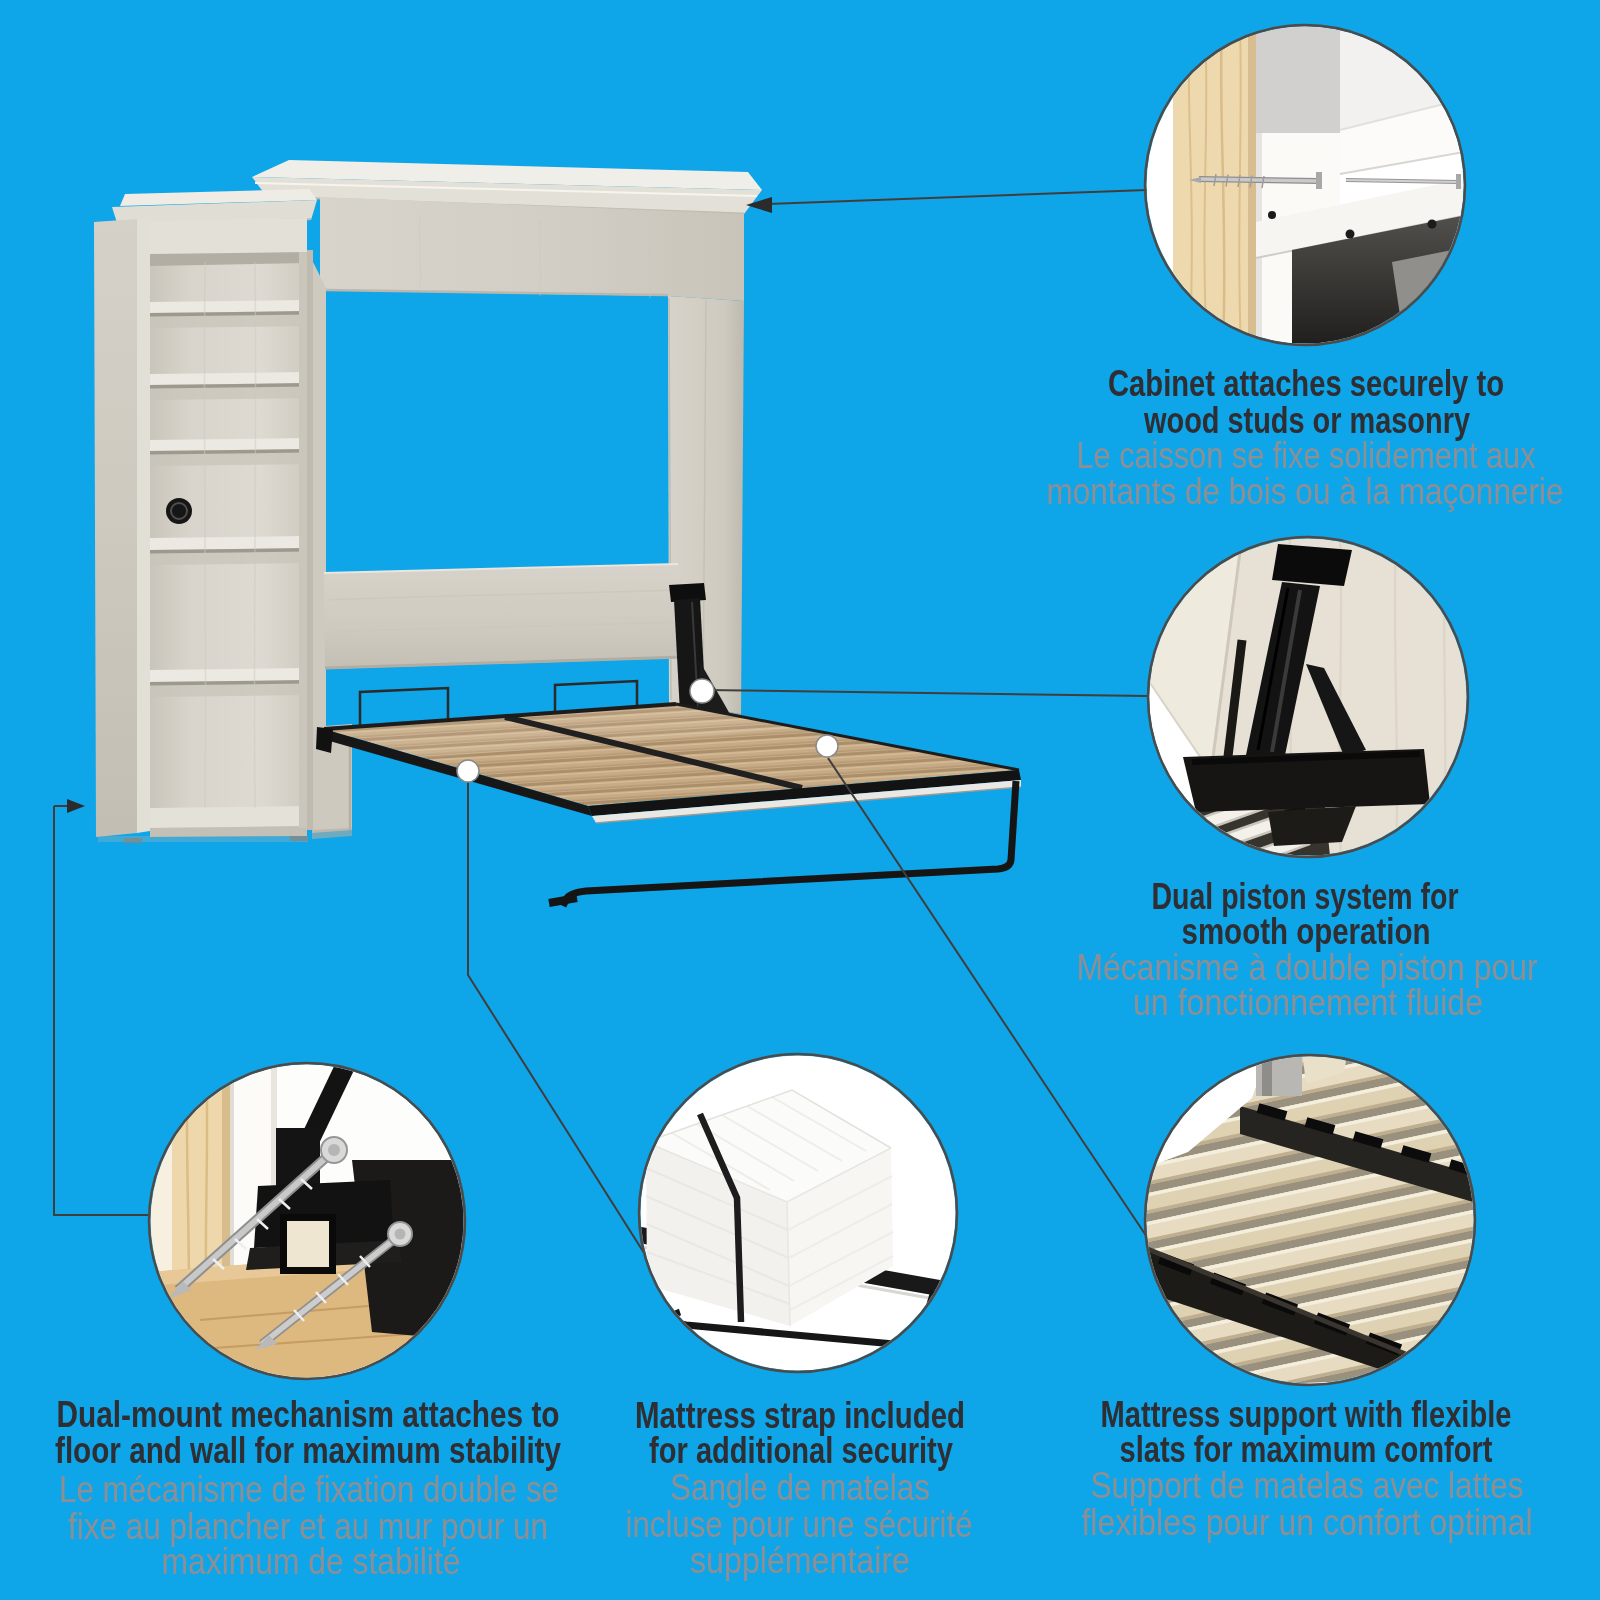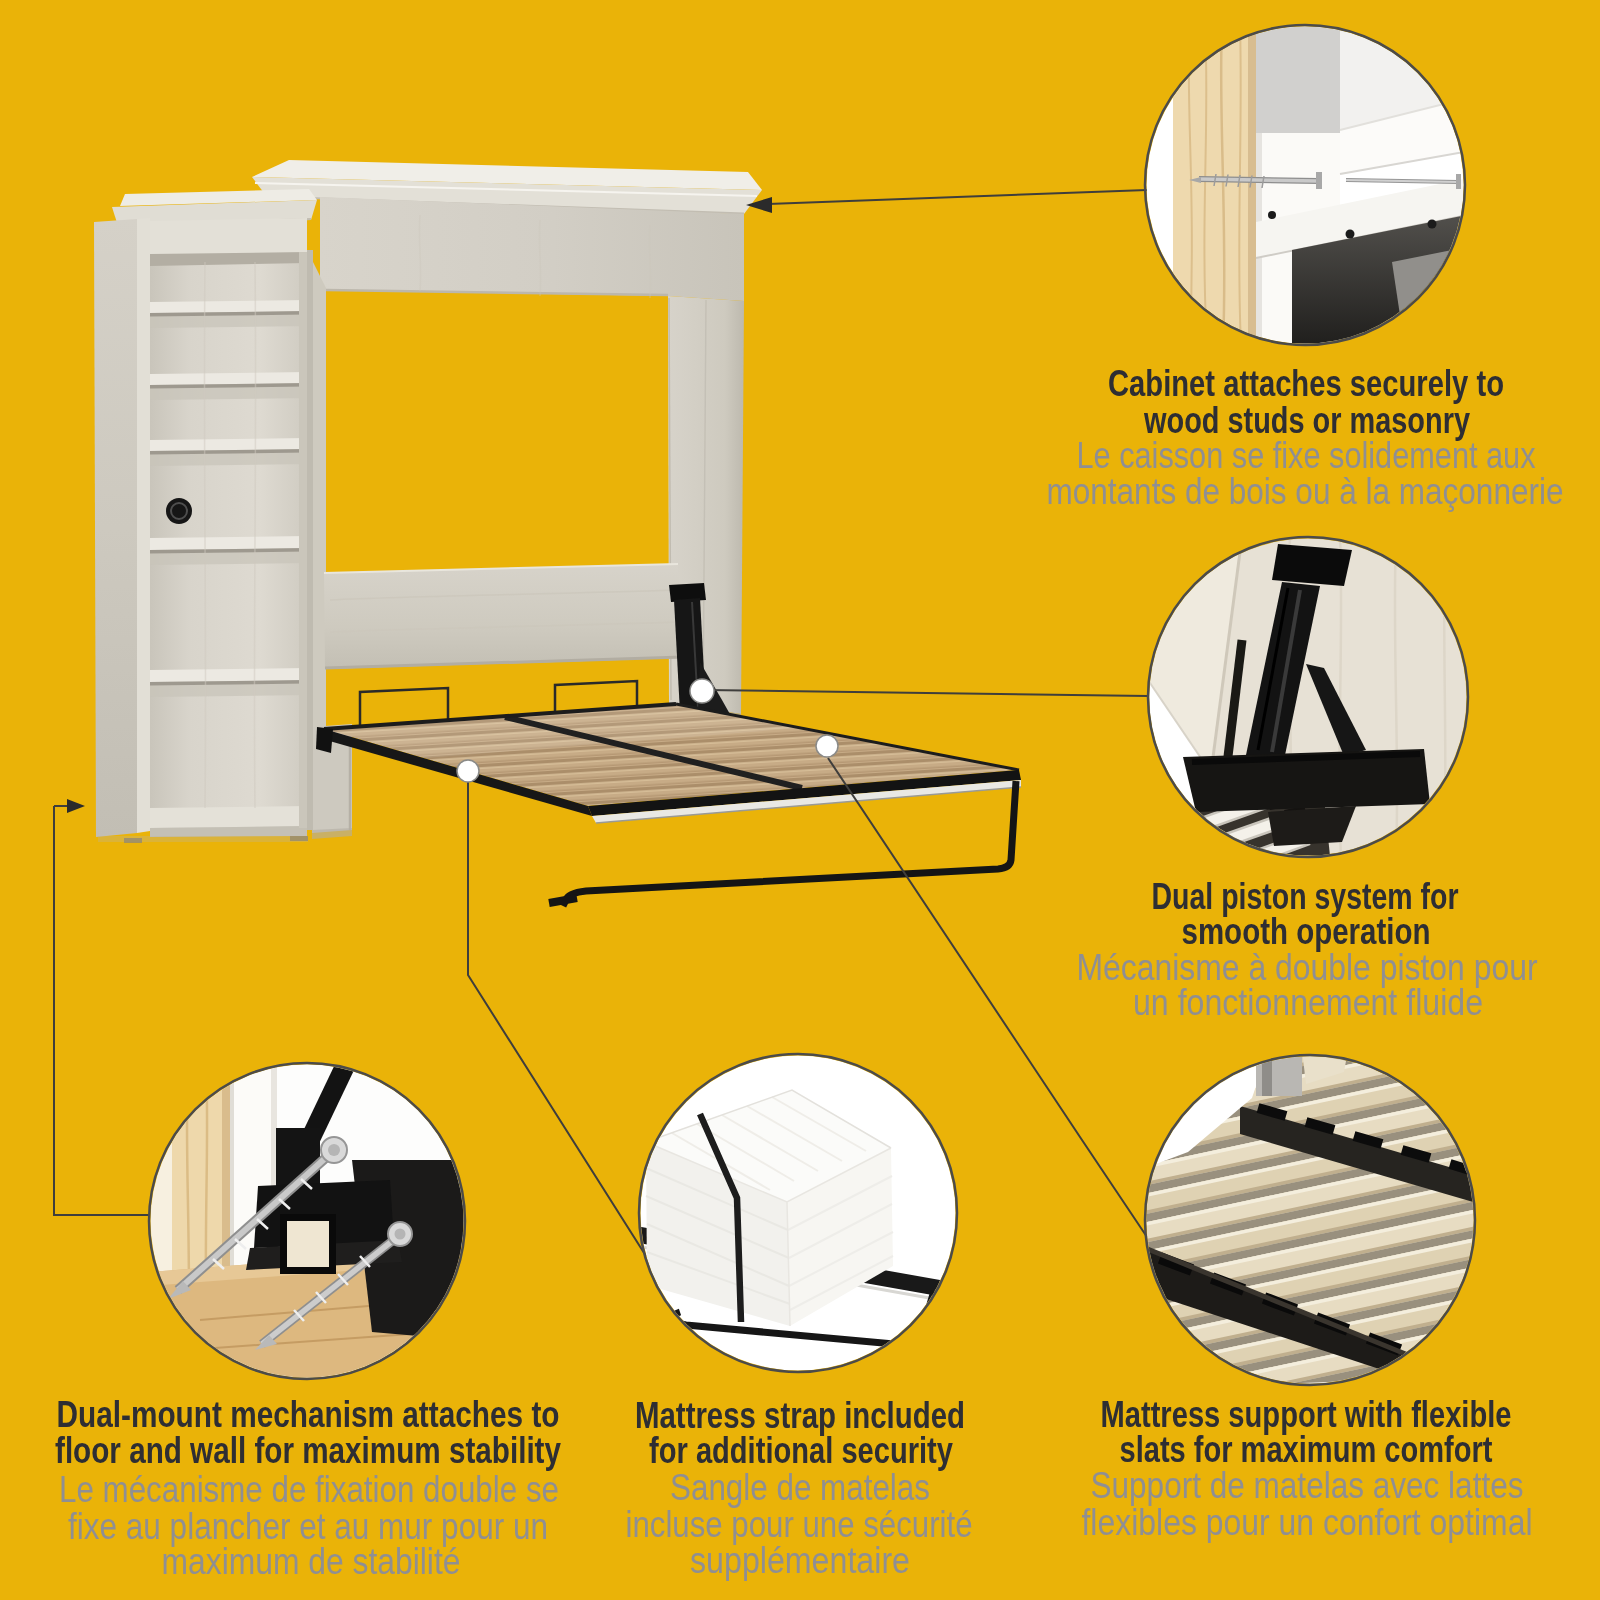--- a/index.html
+++ b/index.html
@@ -1,16 +1,16 @@
 <!DOCTYPE html>
 <html><head>
 <meta charset="utf-8">
 <style>
 html,body{margin:0;padding:0;background:#ffffff;}
-#page{position:relative;width:1600px;height:1600px;overflow:hidden;background:#eab308;font-family:"Liberation Sans",sans-serif;}
+#page{position:relative;width:1600px;height:1600px;overflow:hidden;background:#0ea5e9;font-family:"Liberation Sans",sans-serif;}
 svg{display:block;}
 </style>
 </head>
 <body>
 <div id="page">
 <svg width="1600" height="1600" viewBox="0 0 1600 1600">
 <defs>
 <clipPath id="cp1">
           <circle cx="1305" cy="185" r="158.5"></circle>
         </clipPath>

